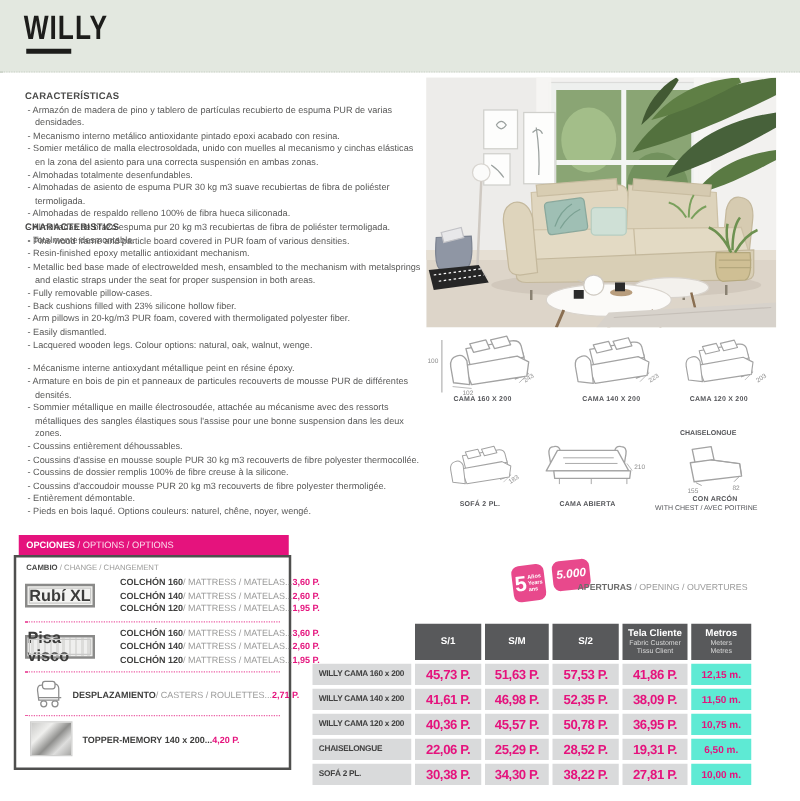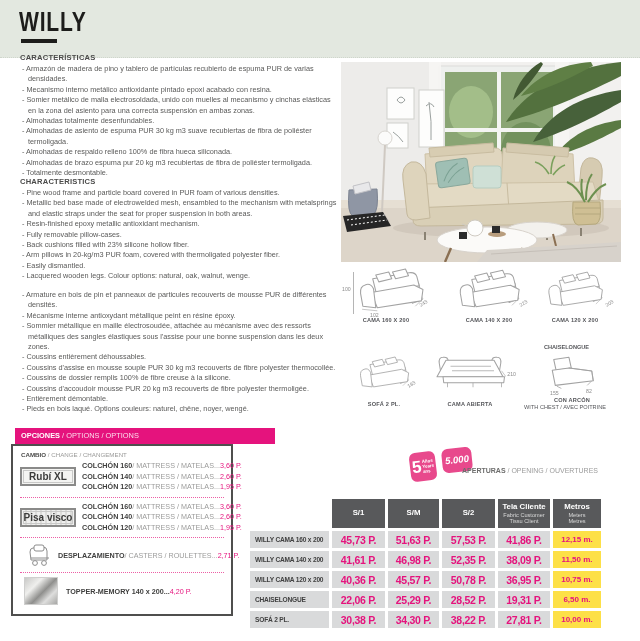--- a/index.html
+++ b/index.html
@@ -28,97 +28,97 @@
   
   .pinkbadge{position:absolute;background:#e8498c;border-radius:6px;color:#fff;text-align:center;}
   .badge-years{left:410px;top:452px;width:26px;height:29px;transform:rotate(-7deg);display:flex;align-items:center;justify-content:center;gap:1px;}
   .badge-years .big5{font-size:17px;font-weight:bold;line-height:1;}
   .b-lines span{display:block;font-size:4.4px;font-weight:bold;line-height:5px;text-align:left;}
   .badge-open{left:442px;top:448px;width:30px;height:24px;transform:rotate(-6deg);
               font-size:9.5px;font-weight:bold;font-style:italic;line-height:24px;}
   .open-label{position:absolute;left:462px;top:467px;font-size:7px;color:#9b9b9b;}
   .open-label b{color:#6d6d6c;}
   
-  .optbar{position:absolute;left:15px;top:428px;width:260px;height:16px;background:#e5137d;color:#fff;
+  .optbar{position:absolute;left:15px;top:428px;width:216px;height:16px;background:#e5137d;color:#fff;
           font-size:7.4px;line-height:16px;padding-left:6px;box-sizing:border-box;}
   .optbar b{font-weight:bold;}
   .optbar span{opacity:.85;}
   .optbox{position:absolute;left:11px;top:444px;width:222px;height:172px;border:2px solid #4f4f4e;background:#fff;
           box-sizing:border-box;padding:4px 7px 0 7px;}
   .cambio{font-size:6.2px;color:#9a9a99;margin:1px 0 3px 1px;}
   .cambio b{color:#4a4a49;}
   .opt-group{display:flex;align-items:center;margin:0 0 2px 0;}
   .opt-badge{width:52px;min-width:52px;height:15px;border:2px solid #8a8a89;outline:1px solid #c9c9c8;outline-offset:-4px;
-             display:flex;align-items:center;justify-content:center;font-size:10px;font-weight:bold;color:#3c3c3b;
-             margin-right:6px;background:#f4f4f2;}
+             display:flex;align-items:center;justify-content:center;font-size:13px;font-weight:bold;color:#3c3c3b;
+             margin-right:20px;background:#f4f4f2;}
   .opt-badge.striped{background:repeating-linear-gradient(90deg,#efefee 0 3px,#dcdcda 3px 5px);}
   .opt-lines{flex:1;}
   .opt-line{display:flex;font-size:7.2px;line-height:10.5px;white-space:nowrap;}
   .ol-name{font-weight:bold;color:#3f3f3e;text-align:center;}
   .ol-alt{color:#9b9b9a;}
-  .ol-price{font-weight:normal;color:#e5137d;margin-left:auto;}
+  .ol-price{font-weight:bold;color:#e5137d;margin-left:auto;}
   .opt-sep{border:none;border-top:1.5px dotted #ec5fa5;margin:4px 0 4px 0;}
   .opt-row{display:flex;align-items:center;font-size:7.2px;white-space:nowrap;}
   .opt-row .rowtext{display:flex;flex:1;}
   .caster-icon{width:24px;min-width:24px;height:26px;margin:0 6px 0 8px;}
   .topper-thumb{width:32px;min-width:32px;height:26px;margin:0 8px 0 4px;border:1px solid #cfcfce;
       background:linear-gradient(135deg,#c9c9c7 0%,#efefed 30%,#8f8f8d 55%,#dededd 75%,#a7a7a5 100%);}
   
   .ptable{position:absolute;left:250px;top:499px;display:grid;
           grid-template-columns:79px 53px 51px 53px 52px 48px;
           grid-template-rows:29px repeat(5,17px);gap:3px;}
   .ptable .cell{display:flex;align-items:center;justify-content:center;}
   .ptable .blank{background:transparent;}
   .ptable .hcell{background:#58595b;color:#fff;flex-direction:column;line-height:1.1;}
   .ptable .hcell .h-main{font-size:7.8px;font-weight:bold;}
   .ptable .hcell .h-sub{font-size:5.6px;color:#d9d9d9;}
   .ptable .lcell{background:#d9dadb;justify-content:flex-start;padding-left:5px;
                  font-size:6.6px;font-weight:bold;color:#414141;letter-spacing:-.2px;}
   .ptable .vcell{background:#d9dadb;font-size:10.5px;font-weight:bold;color:#e5137d;letter-spacing:-.3px;}
-  .ptable .mcell{background:#fde047;font-size:8px;font-weight:bold;color:#e5137d;}
+  .ptable .mcell{background:#5eead4;font-size:8px;font-weight:bold;color:#e5137d;}
 </style>
 </head>
 <body>
 
 <div id="canvas">
 
   <div class="topband"></div>
   <div class="title">WILLY</div>
   <div class="title-underline"></div>
 
-  <div class="feat-sec" style="top:53px">
+  <div class="feat-sec" style="top:72px">
     <h3>CARACTERÍSTICAS</h3>
     <ul class="feat">
         <li>Armazón de madera de pino y tablero de partículas recubierto de espuma PUR de varias densidades.</li>
         <li>Mecanismo interno metálico antioxidante pintado epoxi acabado con resina.</li>
         <li>Somier metálico de malla electrosoldada, unido con muelles al mecanismo y cinchas elásticas en la zona del asiento para una correcta suspensión en ambas zonas.</li>
         <li>Almohadas totalmente desenfundables.</li>
         <li>Almohadas de asiento de espuma PUR 30 kg m3 suave recubiertas de fibra de poliéster termoligada.</li>
         <li>Almohadas de respaldo relleno 100% de fibra hueca siliconada.</li>
         <li>Almohadas de brazo espuma pur 20 kg m3 recubiertas de fibra de poliéster termoligada.</li>
         <li>Totalmente desmontable.</li>
       </ul>
   </div>
   <div class="feat-sec" style="top:177px">
     <h3>CHARACTERISTICS</h3>
     <ul class="feat">
         <li>Pine wood frame and particle board covered in PUR foam of various densities.</li>
+        <li>Resin-finished epoxy metallic antioxidant mechanism.</li>
         <li>Metallic bed base made of electrowelded mesh, ensambled to the mechanism with metalsprings and elastic straps under the seat for proper suspension in both areas.</li>
-        <li>Resin-finished epoxy metallic antioxidant mechanism.</li>
         <li>Fully removable pillow-cases.</li>
         <li>Back cushions filled with 23% silicone hollow fiber.</li>
         <li>Arm pillows in 20-kg/m3 PUR foam, covered with thermoligated polyester fiber.</li>
         <li>Easily dismantled.</li>
         <li>Lacquered wooden legs. Colour options: natural, oak, walnut, wenge.</li>
       </ul>
   </div>
   <div class="feat-sec" style="top:290px">
     <ul class="feat">
+        <li>Mécanisme interne antioxydant métallique peint en résine époxy.</li>
         <li>Armature en bois de pin et panneaux de particules recouverts de mousse PUR de différentes densités.</li>
-        <li>Mécanisme interne antioxydant métallique peint en résine époxy.</li>
         <li>Sommier métallique en maille électrosoudée, attachée au mécanisme avec des ressorts métalliques des sangles élastiques sous l'assise pour une bonne suspension dans les deux zones.</li>
         <li>Coussins entièrement déhoussables.</li>
         <li>Coussins d'assise en mousse souple PUR 30 kg m3 recouverts de fibre polyester thermocollée.</li>
         <li>Coussins de dossier remplis 100% de fibre creuse à la silicone.</li>
         <li>Coussins d'accoudoir mousse PUR 20 kg m3 recouverts de fibre polyester thermoligée.</li>
         <li>Entièrement démontable.</li>
         <li>Pieds en bois laqué. Options couleurs: naturel, chêne, noyer, wengé.</li>
       </ul>
   </div>
 

